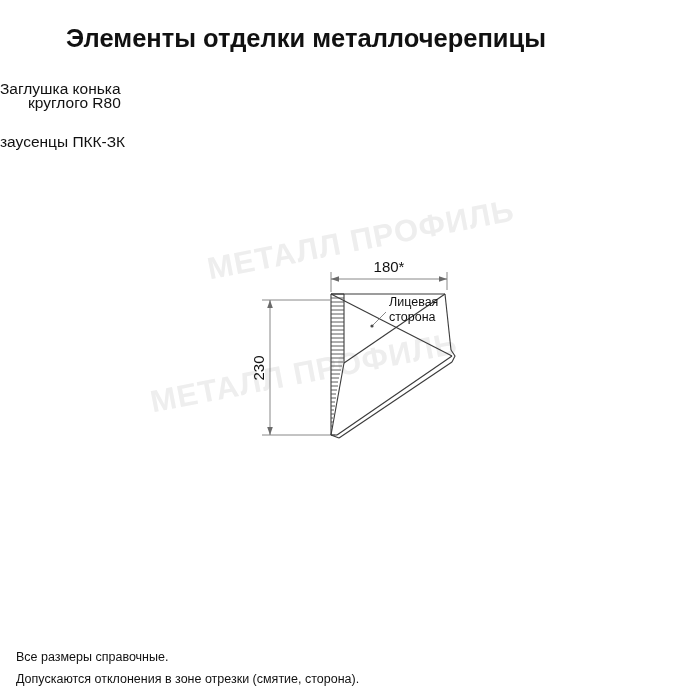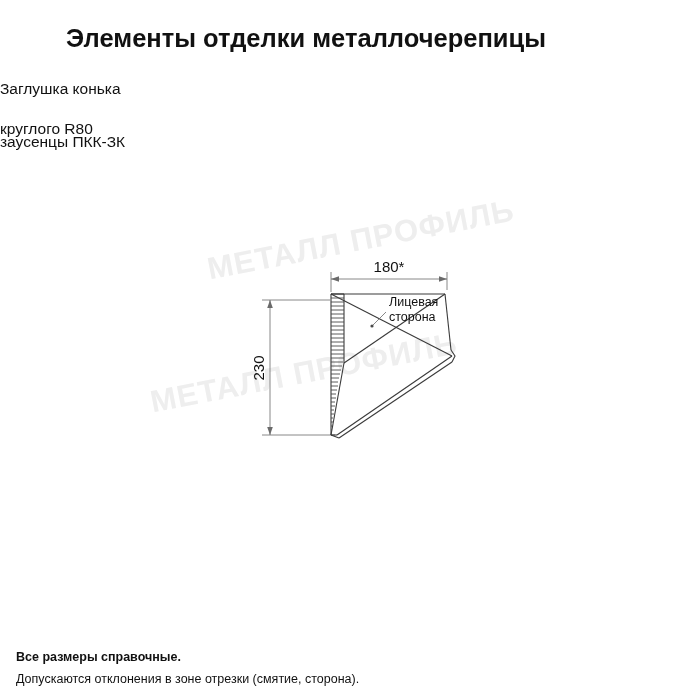--- a/index.html
+++ b/index.html
@@ -34,21 +34,21 @@
   }
   .subtitle {
     position: absolute;
     left: 0;
     width: 568px;
     text-align: left;
     font-size: 15.5px;
     color: #111111;
   }
   .subtitle.l1 { top: 80px; }
-  .subtitle.l2 { top: 120px; }
+  .subtitle.l2 { top: 94px; margin-left: 28px; }
   .subtitle.l3 { top: 133px; }
 
   .drawing {
     position: absolute;
     top: 190px;
     left: 0;
     width: 556px;
     height: 330px;
   }
   .drawing svg {
@@ -69,21 +69,21 @@
   }
   .wm1 { top: 222px; left: 205px; font-size: 31px; }
   .wm2 { top: 355px; left: 148px; font-size: 31px; }
 
   .footer {
     position: absolute;
     left: 16px;
     font-size: 12.5px;
     color: #111111;
   }
-  .footer.f1 { top: 650px; font-weight: bold; }
+  .footer.f1 { top: 650px; }
   .footer.f2 { top: 672px; }
 
   .dim-label {
     font-family: "Liberation Sans", sans-serif;
     font-size: 15px;
     fill: #111111;
   }
   .face-label {
     font-family: "Liberation Sans", sans-serif;
     font-size: 12.5px;

